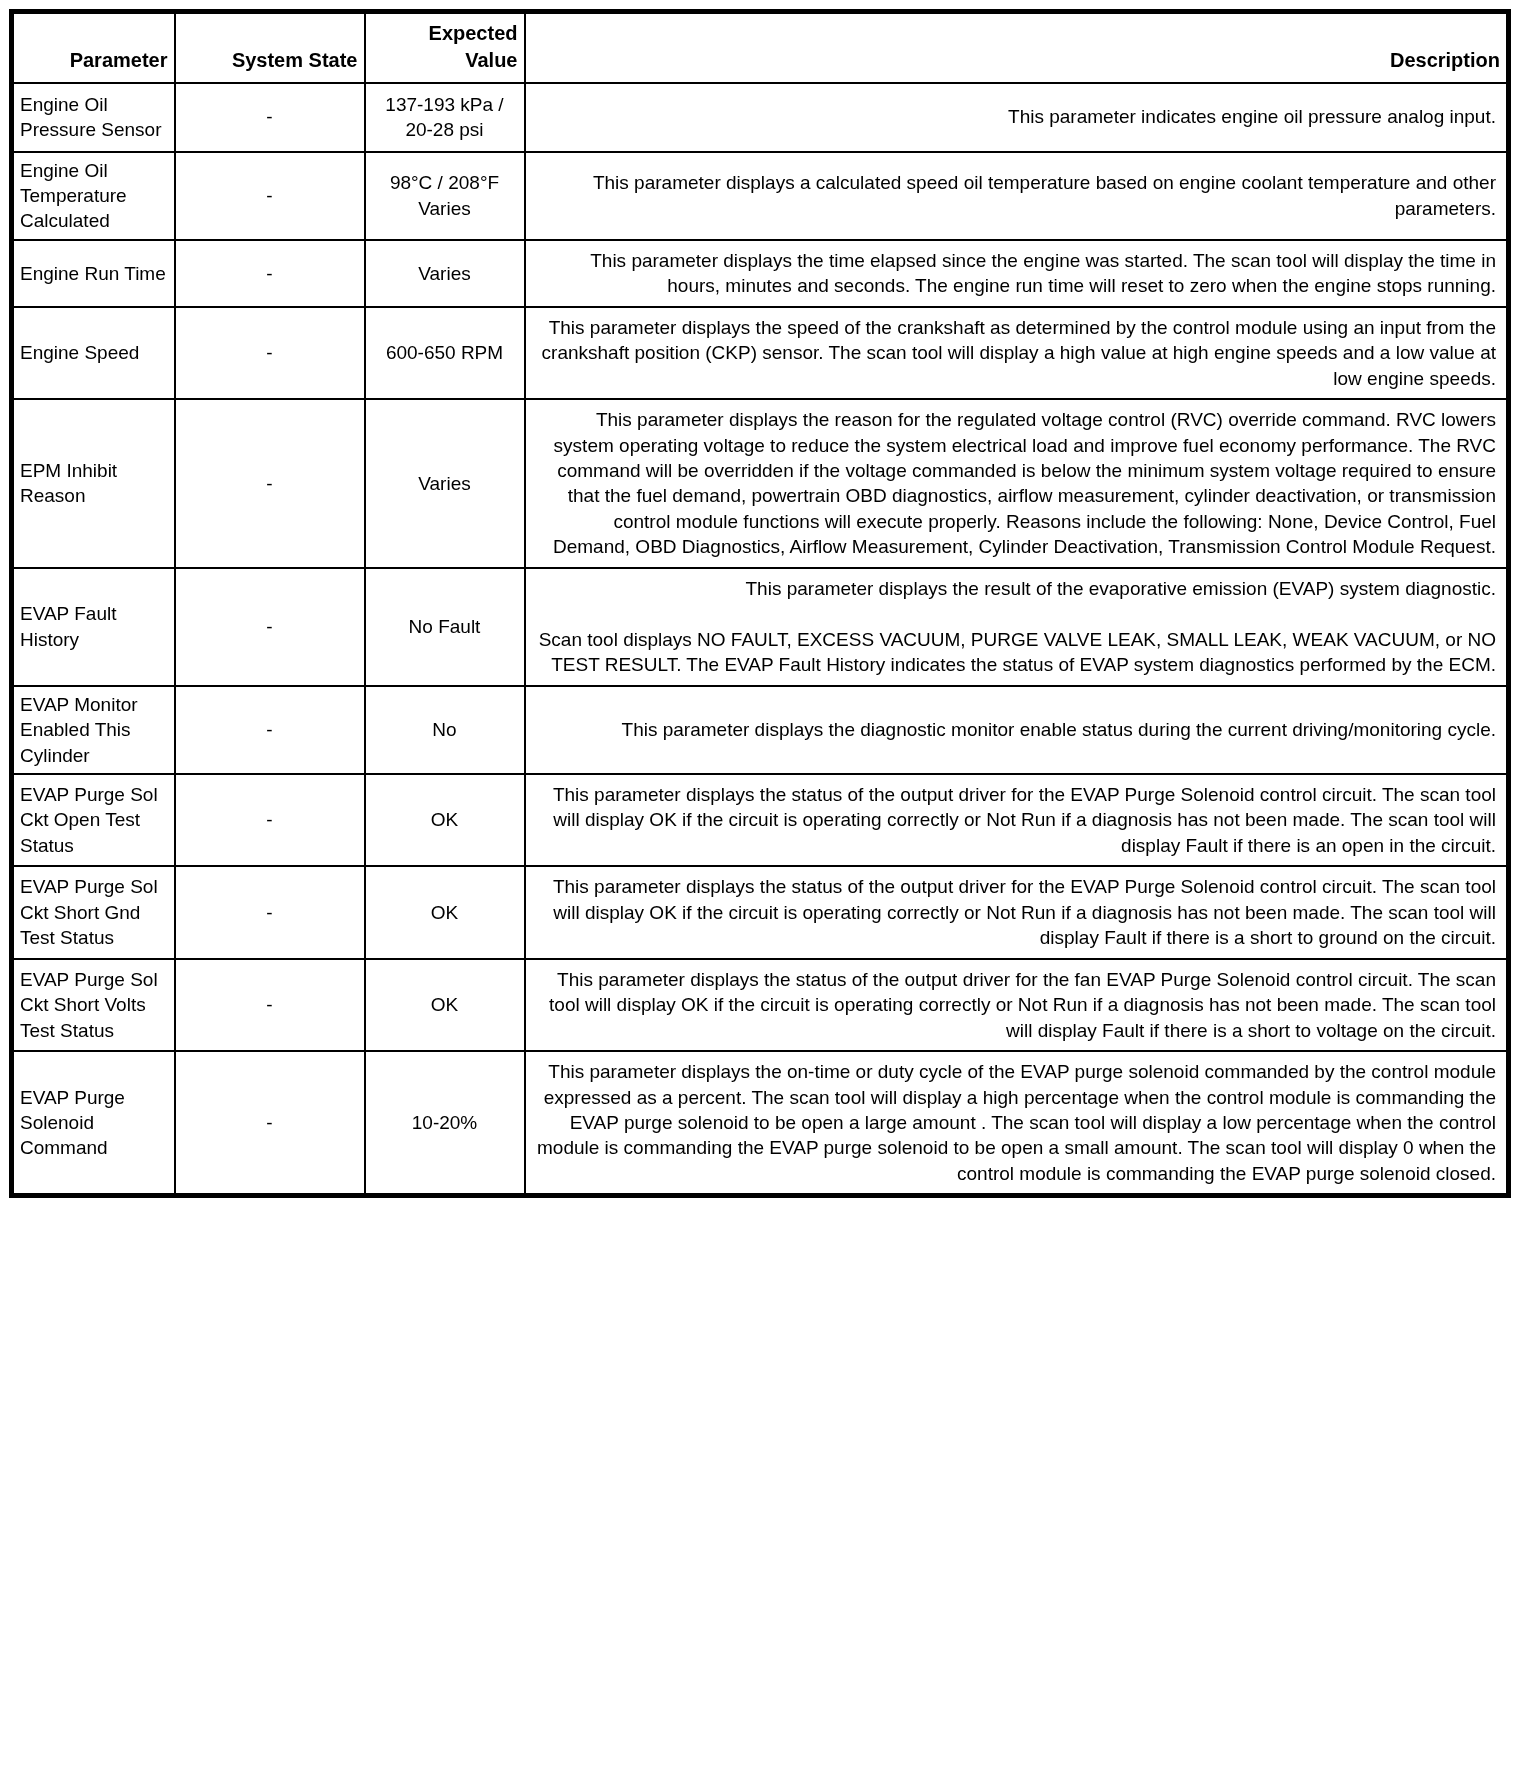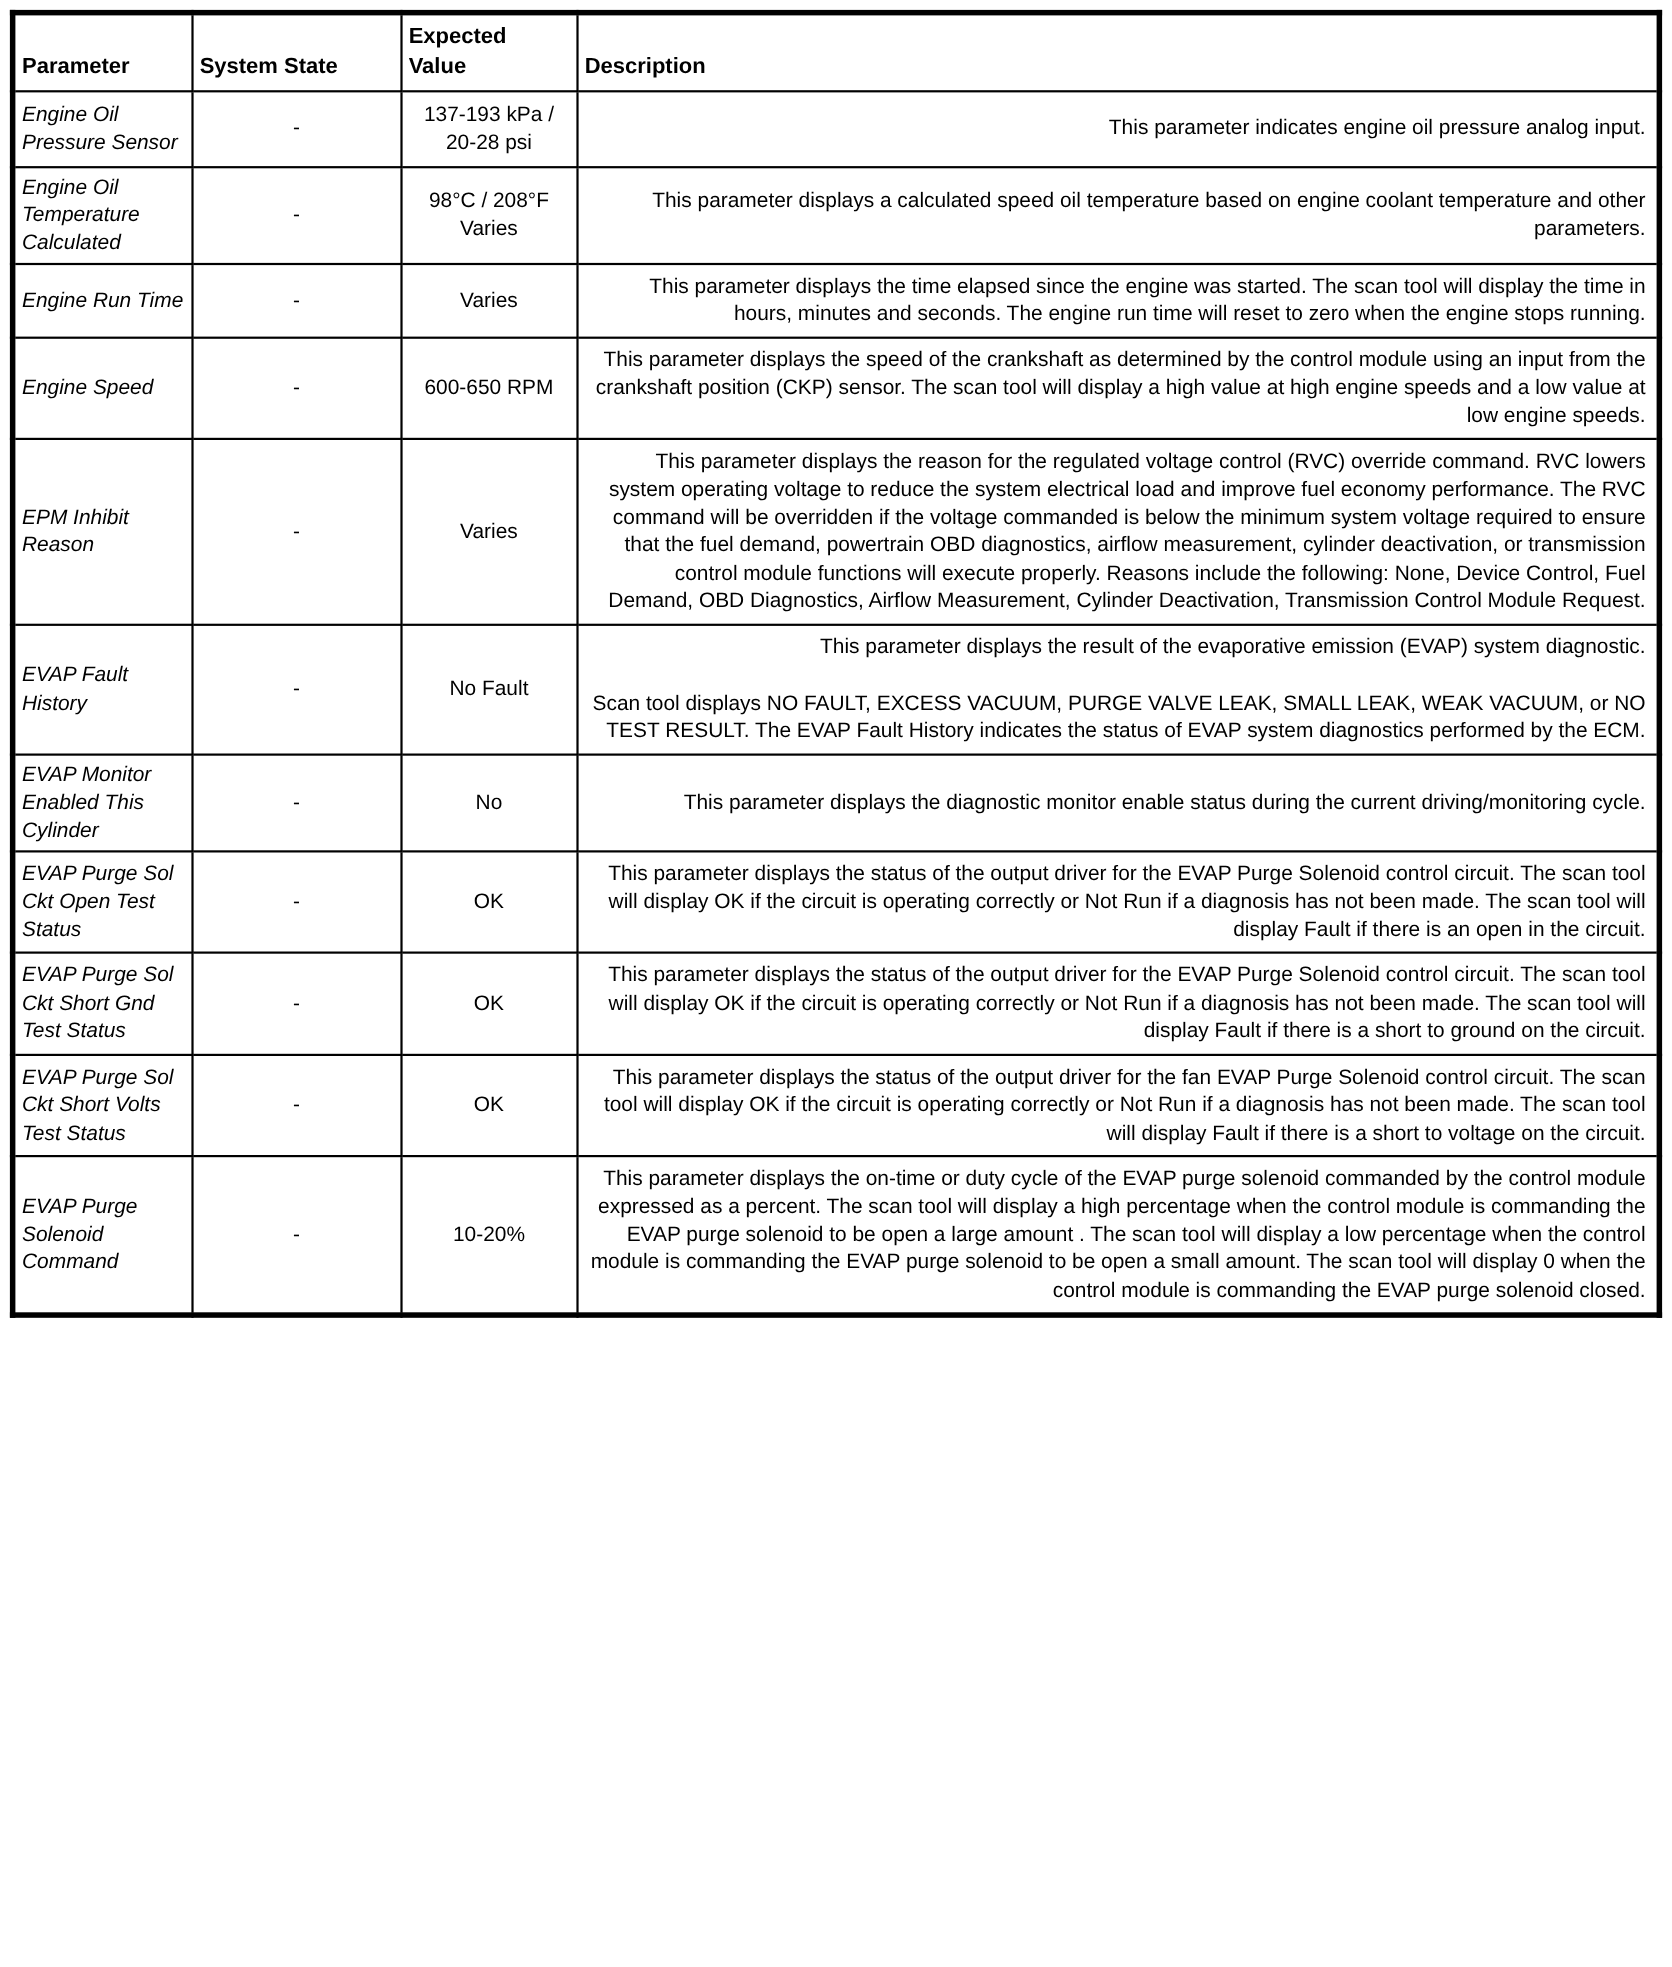--- a/index.html
+++ b/index.html
@@ -25,35 +25,34 @@
   table.param-table th,
   table.param-table td {
     border: 2px solid #000000;
     font-size: 19px;
     line-height: 1.34;
     vertical-align: middle;
     box-sizing: border-box;
   }
   table.param-table th {
     font-weight: bold;
-    text-align: left;
+    text-align: right;
     vertical-align: bottom;
     padding: 6px 6px 8px 6px;
     white-space: pre-line;
     font-size: 20px;
   }
   col.col-param    { width: 163px; }
   col.col-state    { width: 190px; }
   col.col-expected { width: 160px; }
   col.col-desc     { width: auto;  }
 
   td.param {
     text-align: left;
     padding: 5px 6px;
-    font-style: italic;
   }
   td.state {
     text-align: center;
     padding: 5px 6px;
   }
   td.expected {
     text-align: center;
     padding: 8px 6px;
     white-space: pre-line;
   }

